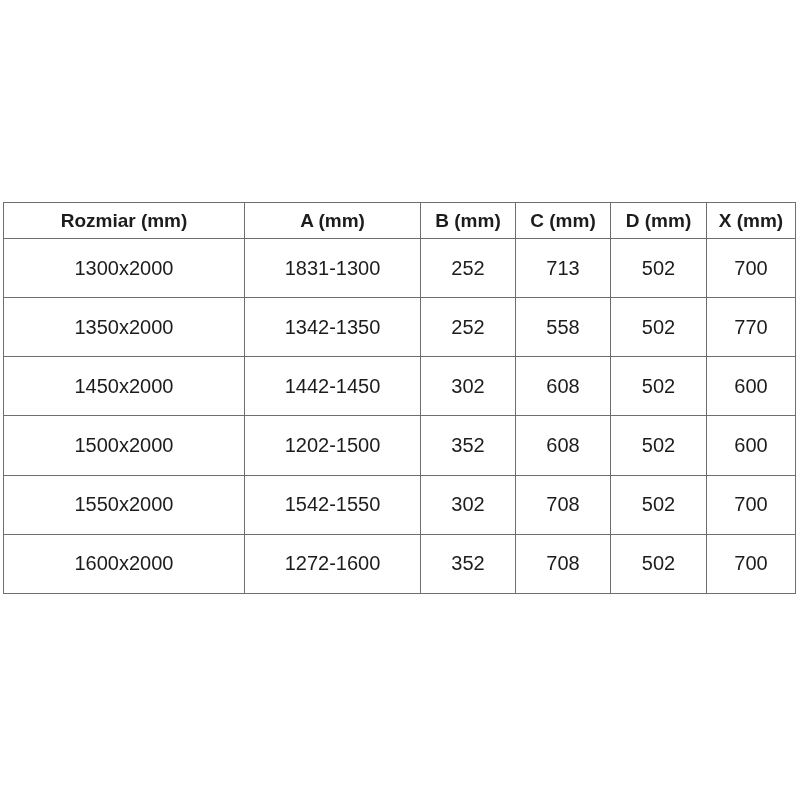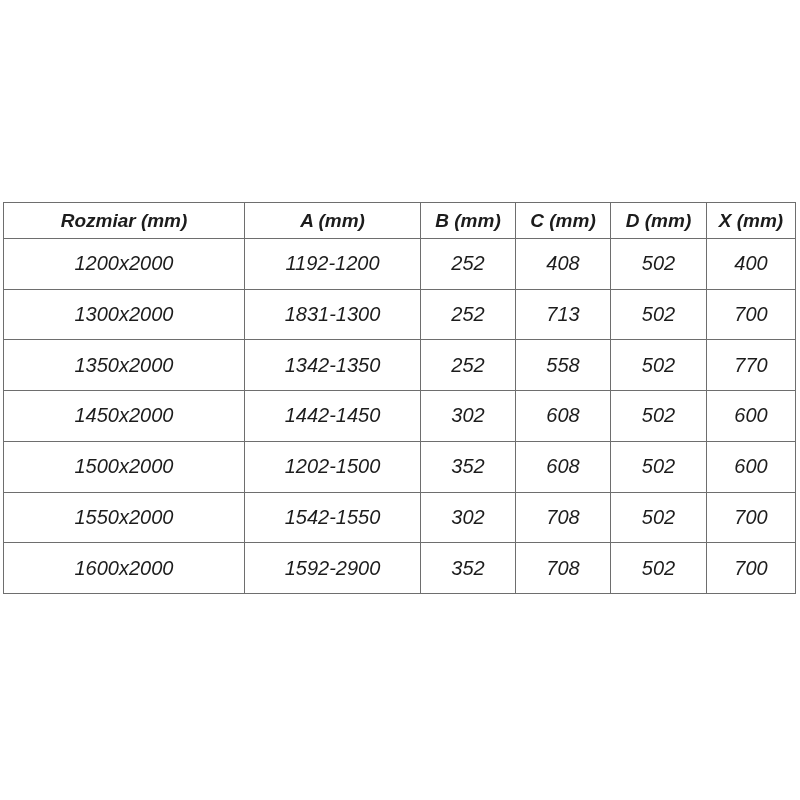--- a/index.html
+++ b/index.html
@@ -14,21 +14,20 @@
   .table-wrap {
     position: absolute;
     left: 3px;
     top: 202px;
   }
   table.size-table {
     width: 792px;
     height: 392px;
     table-layout: fixed;
     border-collapse: collapse;
-    font-style: italic;
   }
   table.size-table th,
   table.size-table td {
     border: 1px solid #6e6e6e;
     text-align: center;
     vertical-align: middle;
     font-size: 20px;
     white-space: nowrap;
     overflow: hidden;
   }
@@ -57,28 +56,20 @@
         <th>Rozmiar (mm)</th>
         <th>A (mm)</th>
         <th>B (mm)</th>
         <th>C (mm)</th>
         <th>D (mm)</th>
         <th>X (mm)</th>
       </tr>
     </thead>
     <tbody>
         <tr>
-          <td>1200x2000</td>
-          <td>1192-1200</td>
-          <td>252</td>
-          <td>408</td>
-          <td>502</td>
-          <td>400</td>
-        </tr>
-        <tr>
           <td>1300x2000</td>
           <td>1831-1300</td>
           <td>252</td>
           <td>713</td>
           <td>502</td>
           <td>700</td>
         </tr>
         <tr>
           <td>1350x2000</td>
           <td>1342-1350</td>
@@ -106,21 +97,21 @@
         <tr>
           <td>1550x2000</td>
           <td>1542-1550</td>
           <td>302</td>
           <td>708</td>
           <td>502</td>
           <td>700</td>
         </tr>
         <tr>
           <td>1600x2000</td>
-          <td>1592-2900</td>
+          <td>1272-1600</td>
           <td>352</td>
           <td>708</td>
           <td>502</td>
           <td>700</td>
         </tr>
       </tbody>
   </table>
 </div>
 
 </body></html>

